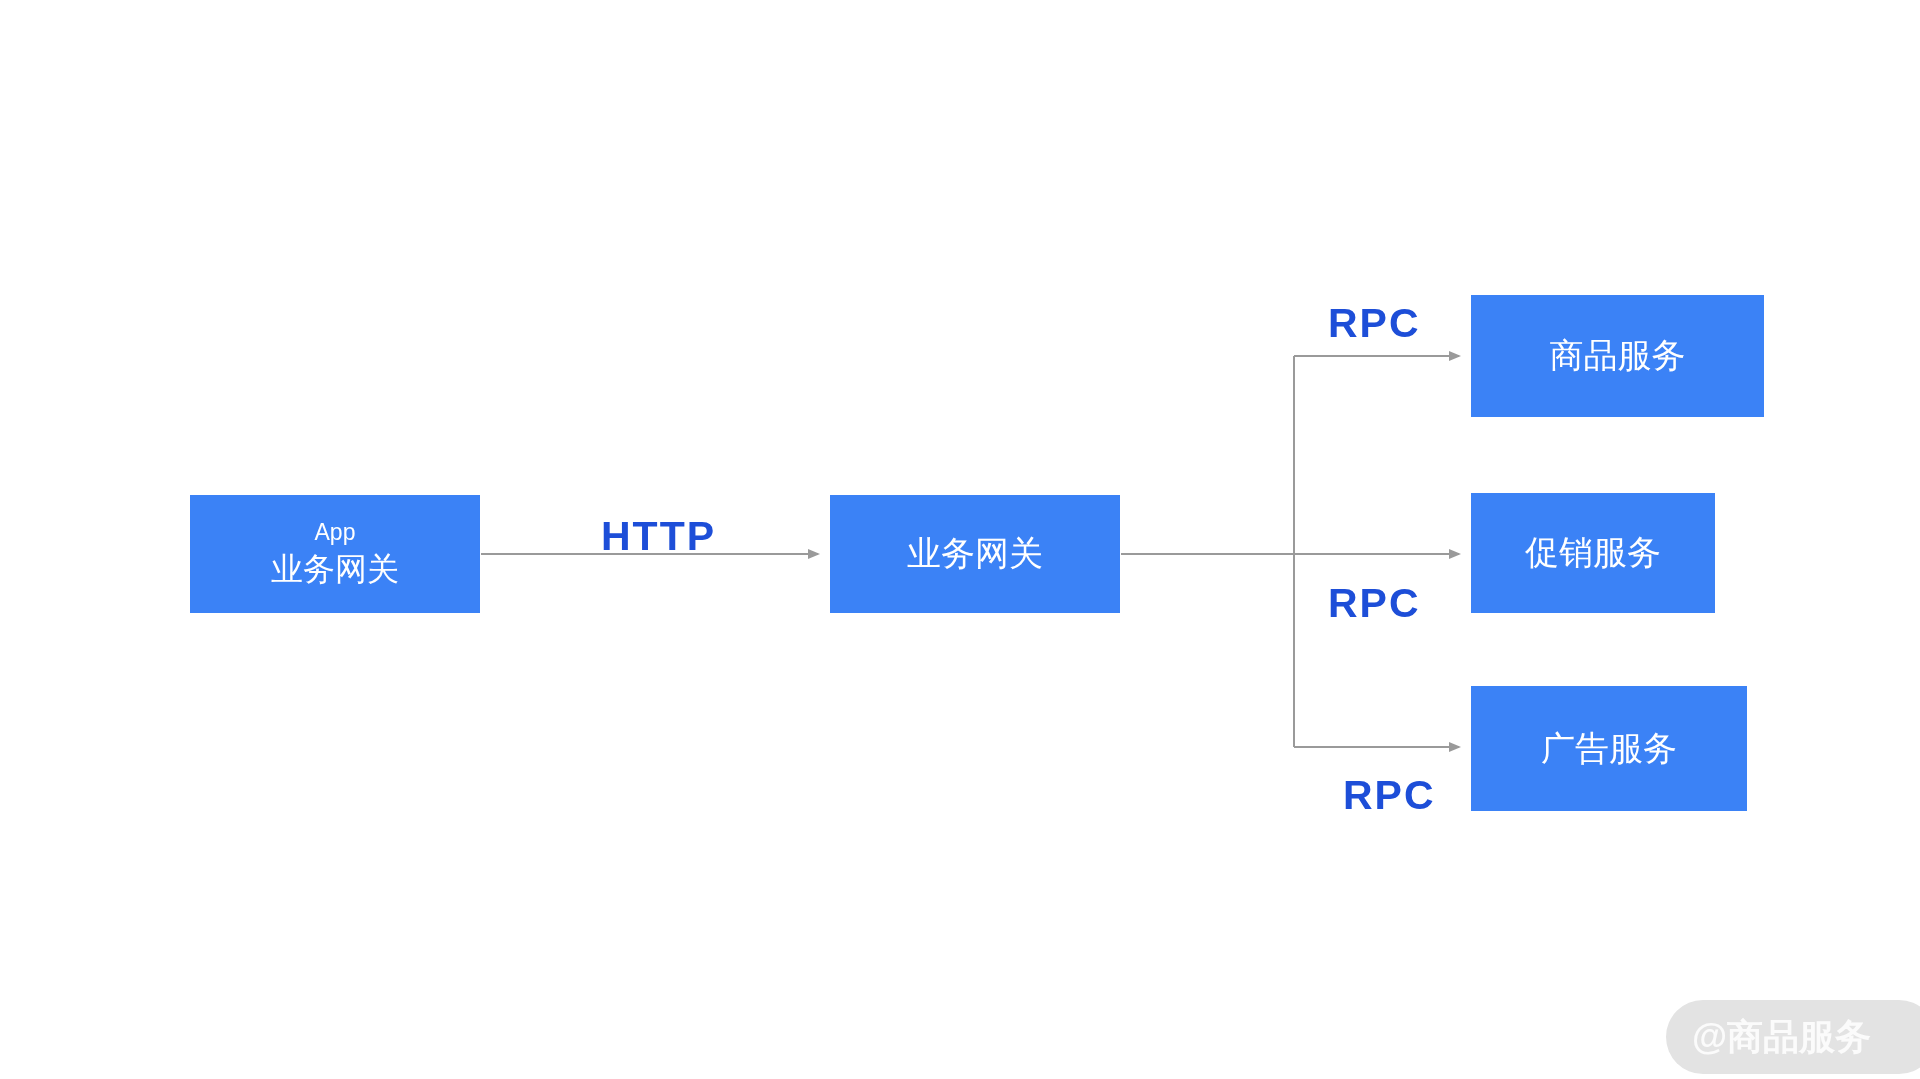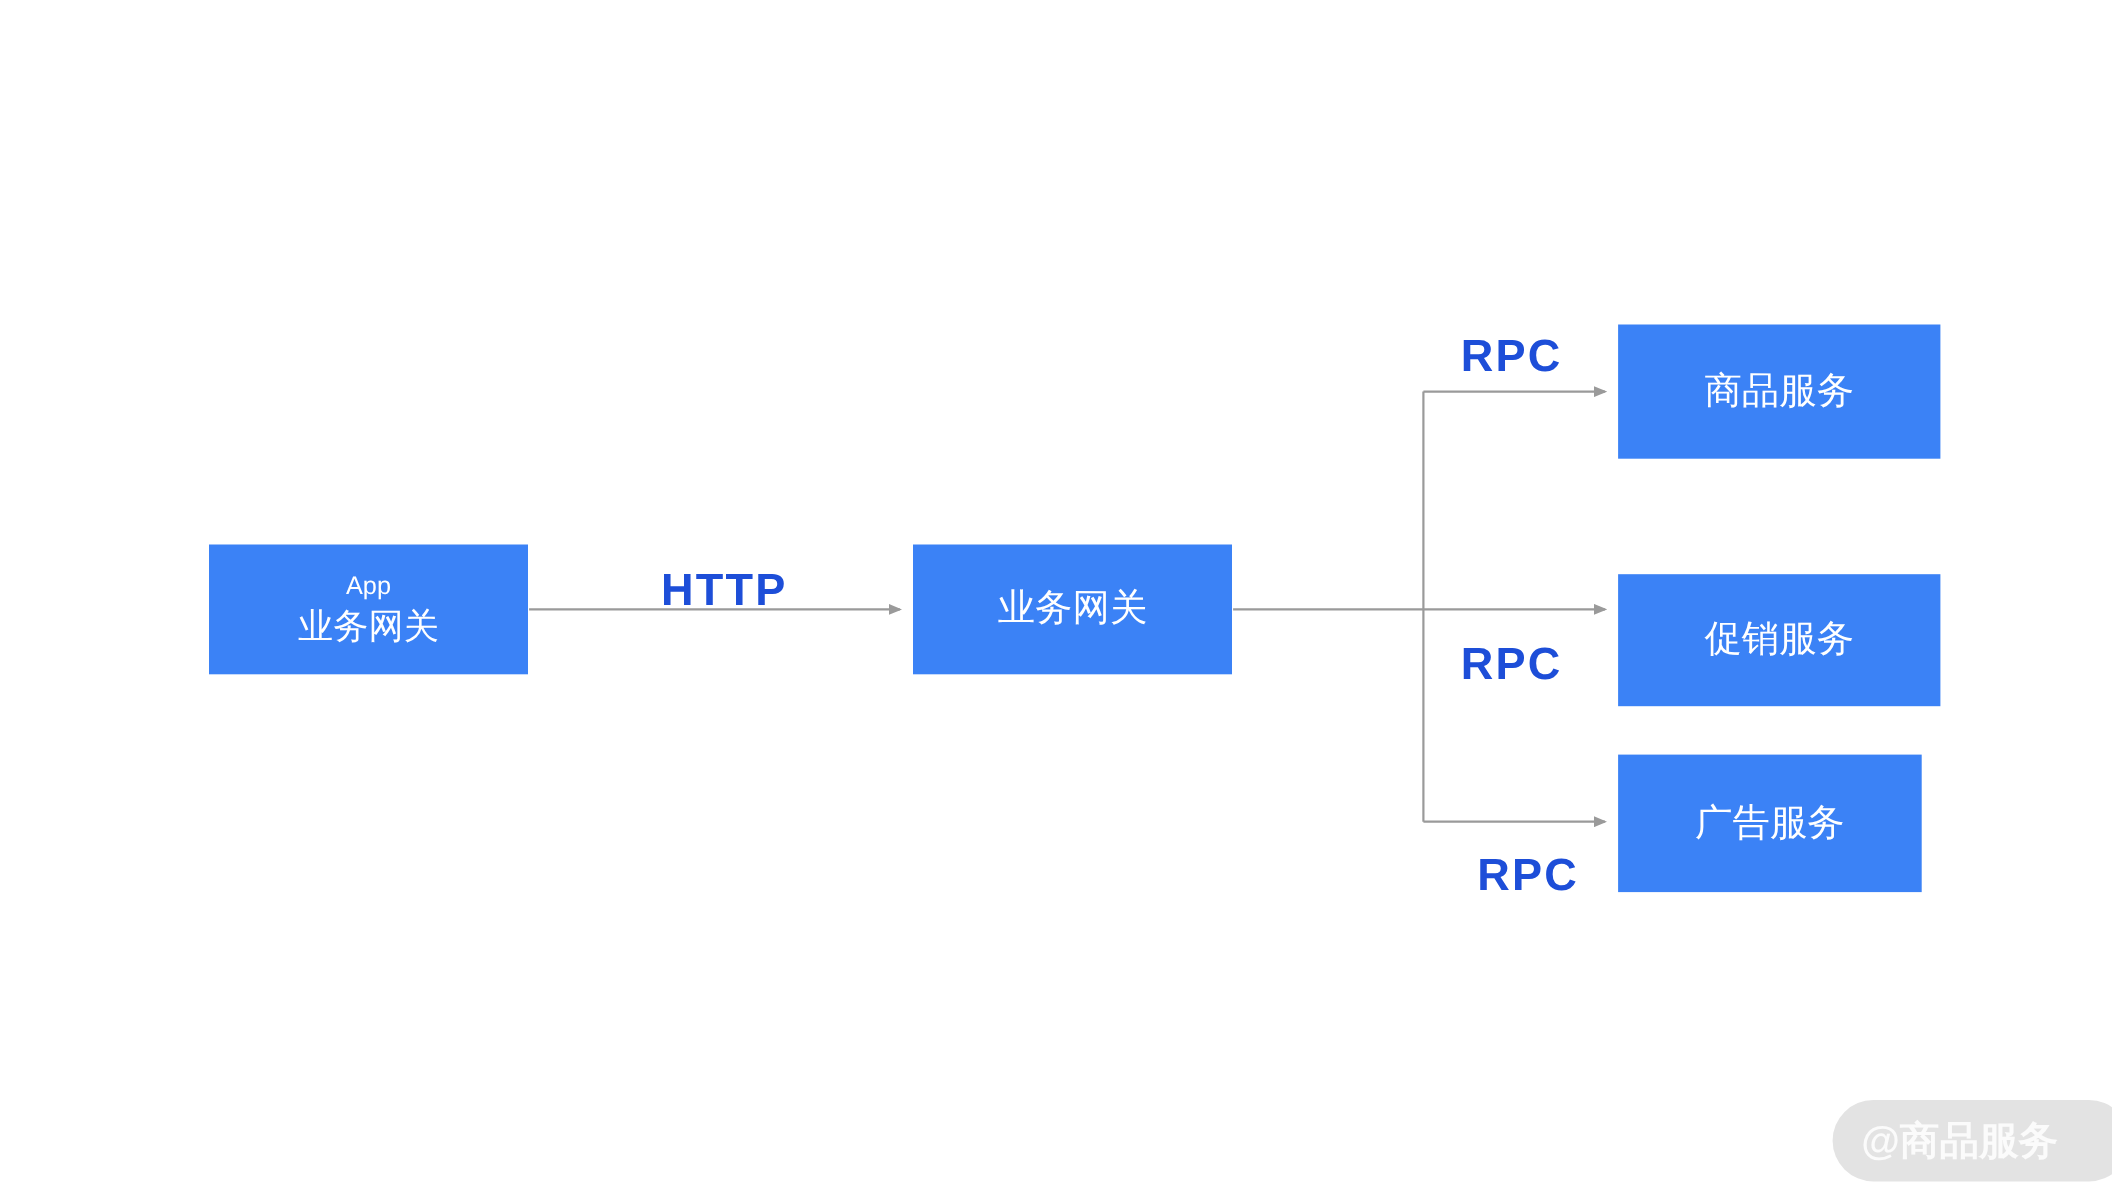--- a/index.html
+++ b/index.html
@@ -101,21 +101,21 @@
   </div>
 
   <div class="node" style="left:830px; top:495px; width:290px; height:118px;">
     <div class="single">业务网关</div>
   </div>
 
   <div class="node" style="left:1471px; top:295px; width:293px; height:122px;">
     <div class="single">商品服务</div>
   </div>
 
-  <div class="node" style="left:1471px; top:522px; width:293px; height:120px;">
+  <div class="node" style="left:1471px; top:493px; width:244px; height:120px;">
     <div class="single">促销服务</div>
   </div>
 
   <div class="node" style="left:1471px; top:686px; width:276px; height:125px;">
     <div class="single">广告服务</div>
   </div>
 
   <div class="edge-label" style="left:601px; top:513px;">HTTP</div>
 
   <div class="edge-label" style="left:1328px; top:300px;">RPC</div>

